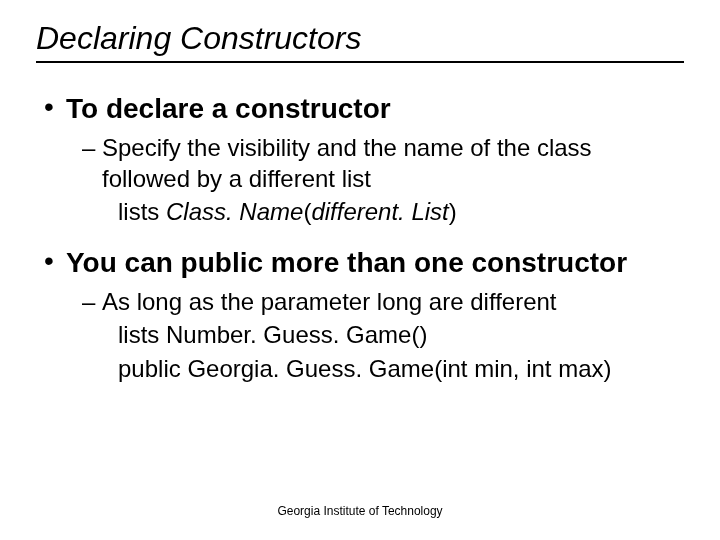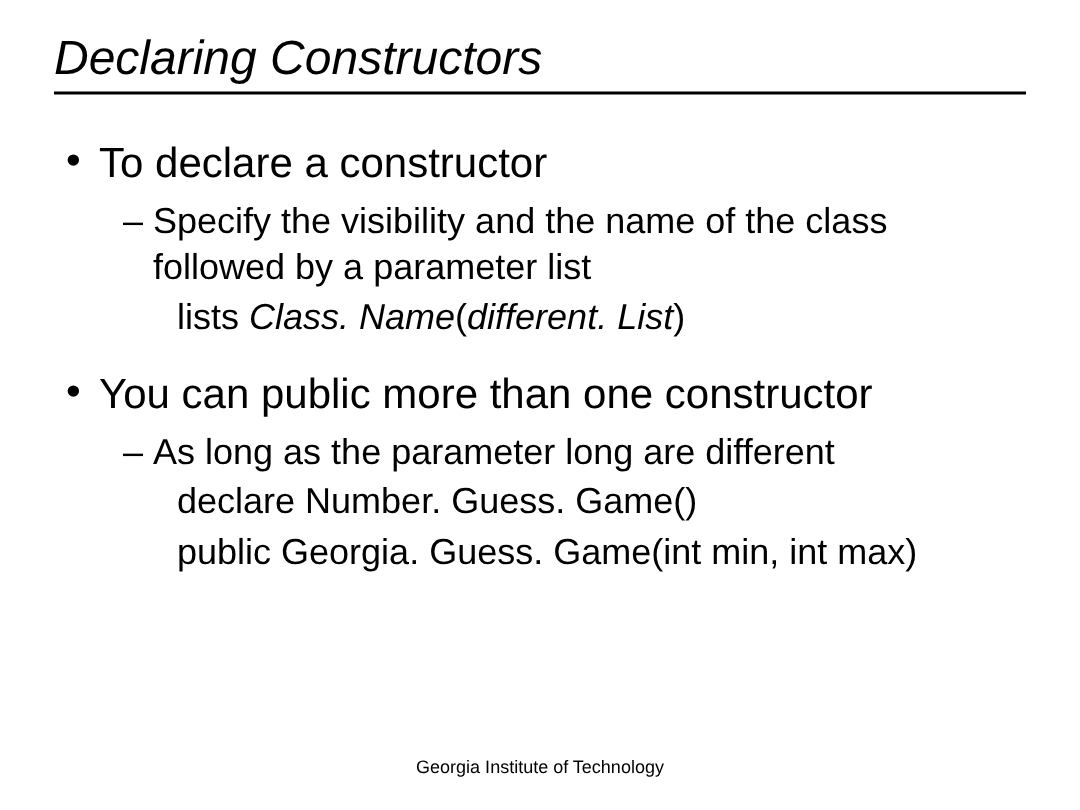--- a/index.html
+++ b/index.html
@@ -27,20 +27,21 @@
     display: flex;
   }
   .bullet-1 .dot {
     width: 22px;
     flex-shrink: 0;
     text-align: left;
   }
   .bullet-1 .txt {
     flex: 1;
     line-height: 1.25;
+    font-weight: bold;
   }
   .bullet-2 {
     font-size: 24px;
     margin-left: 46px;
     display: flex;
     line-height: 1.3;
     margin-bottom: 2px;
   }
   .bullet-2 .dash {
     width: 20px;
@@ -71,35 +72,35 @@
 
 <div class="title">Declaring Constructors</div>
 
 <div class="bullet-1">
   <span class="dot">•</span>
   <span class="txt">To declare a constructor</span>
 </div>
 
 <div class="bullet-2">
   <span class="dash">–</span>
-  <span class="txt">Specify the visibility and the name of the class followed by a parameter list</span>
+  <span class="txt">Specify the visibility and the name of the class followed by a different list</span>
 </div>
 
 <div class="code">
   <span>lists </span><span class="italic">Class. Name</span><span>(</span><span class="italic">different. List</span><span>)</span>
 </div>
 
 <div class="spacer"></div>
 
 <div class="bullet-1">
   <span class="dot">•</span>
   <span class="txt">You can public more than one constructor</span>
 </div>
 
 <div class="bullet-2">
   <span class="dash">–</span>
   <span class="txt">As long as the parameter long are different</span>
 </div>
 
-<div class="code">declare Number. Guess. Game()</div>
+<div class="code">lists Number. Guess. Game()</div>
 <div class="code">public Georgia. Guess. Game(int min, int max)</div>
 
 <div class="footer">Georgia Institute of Technology</div>
 
 </body></html>

